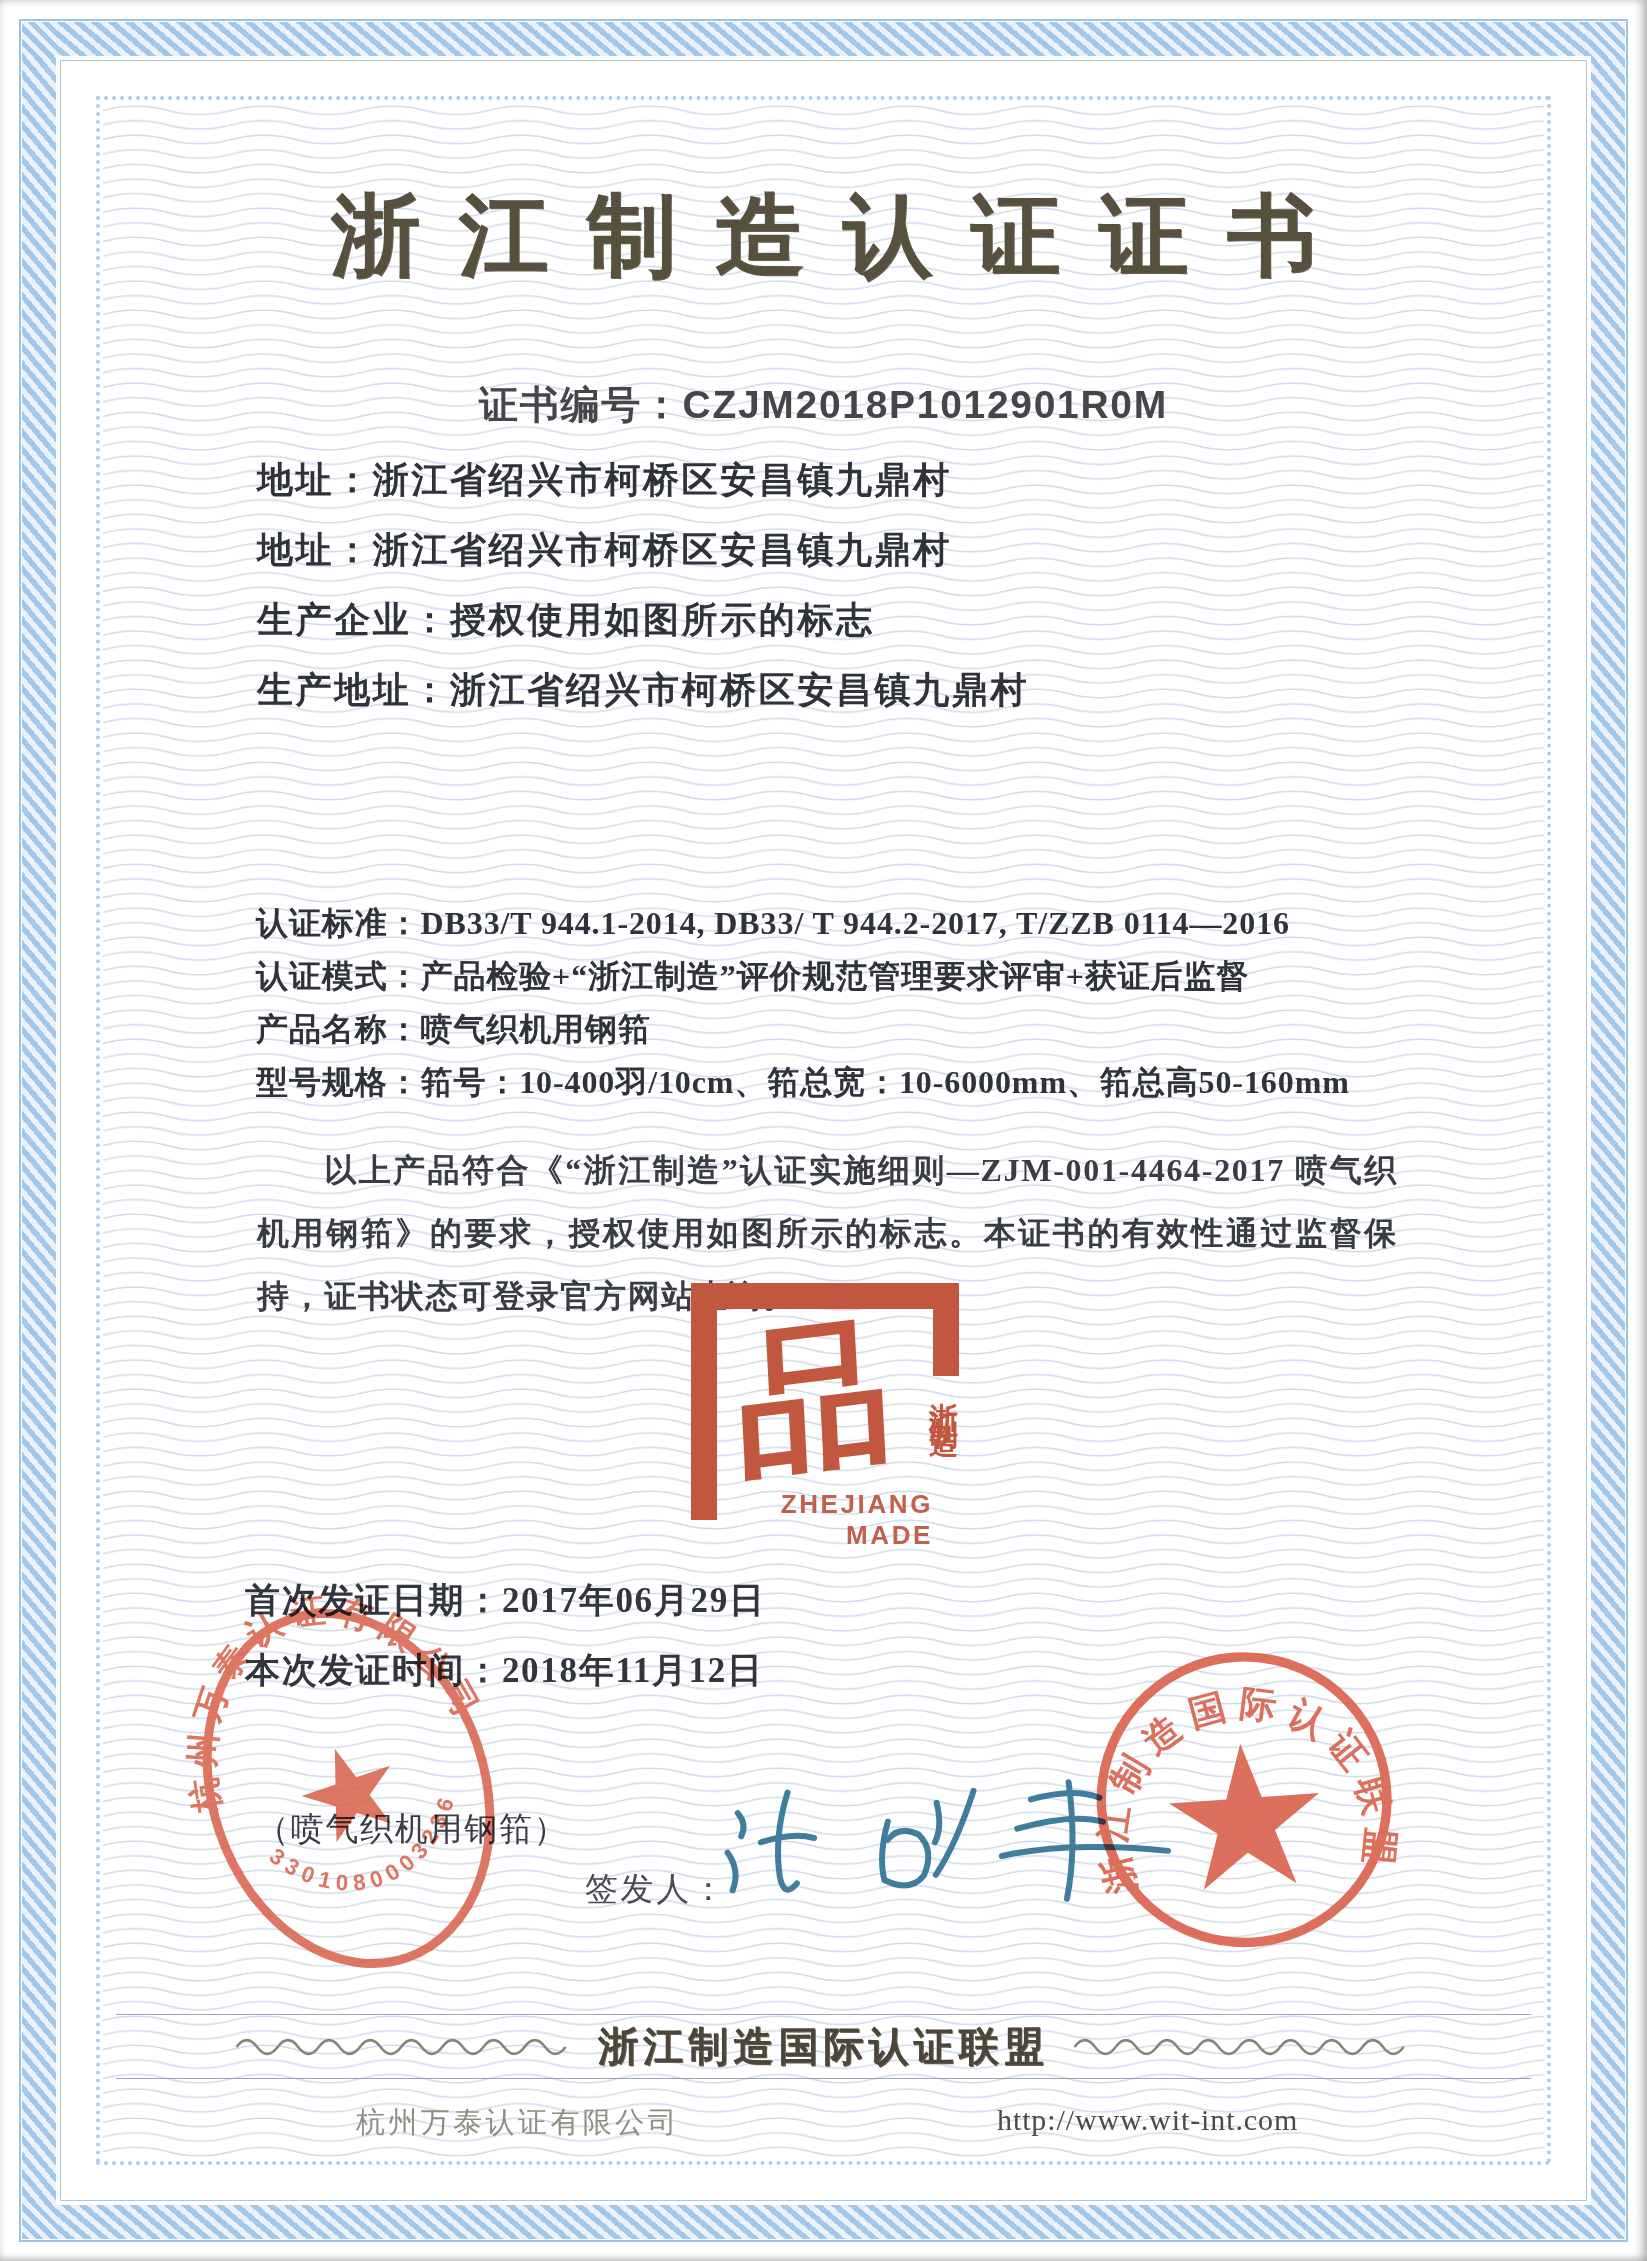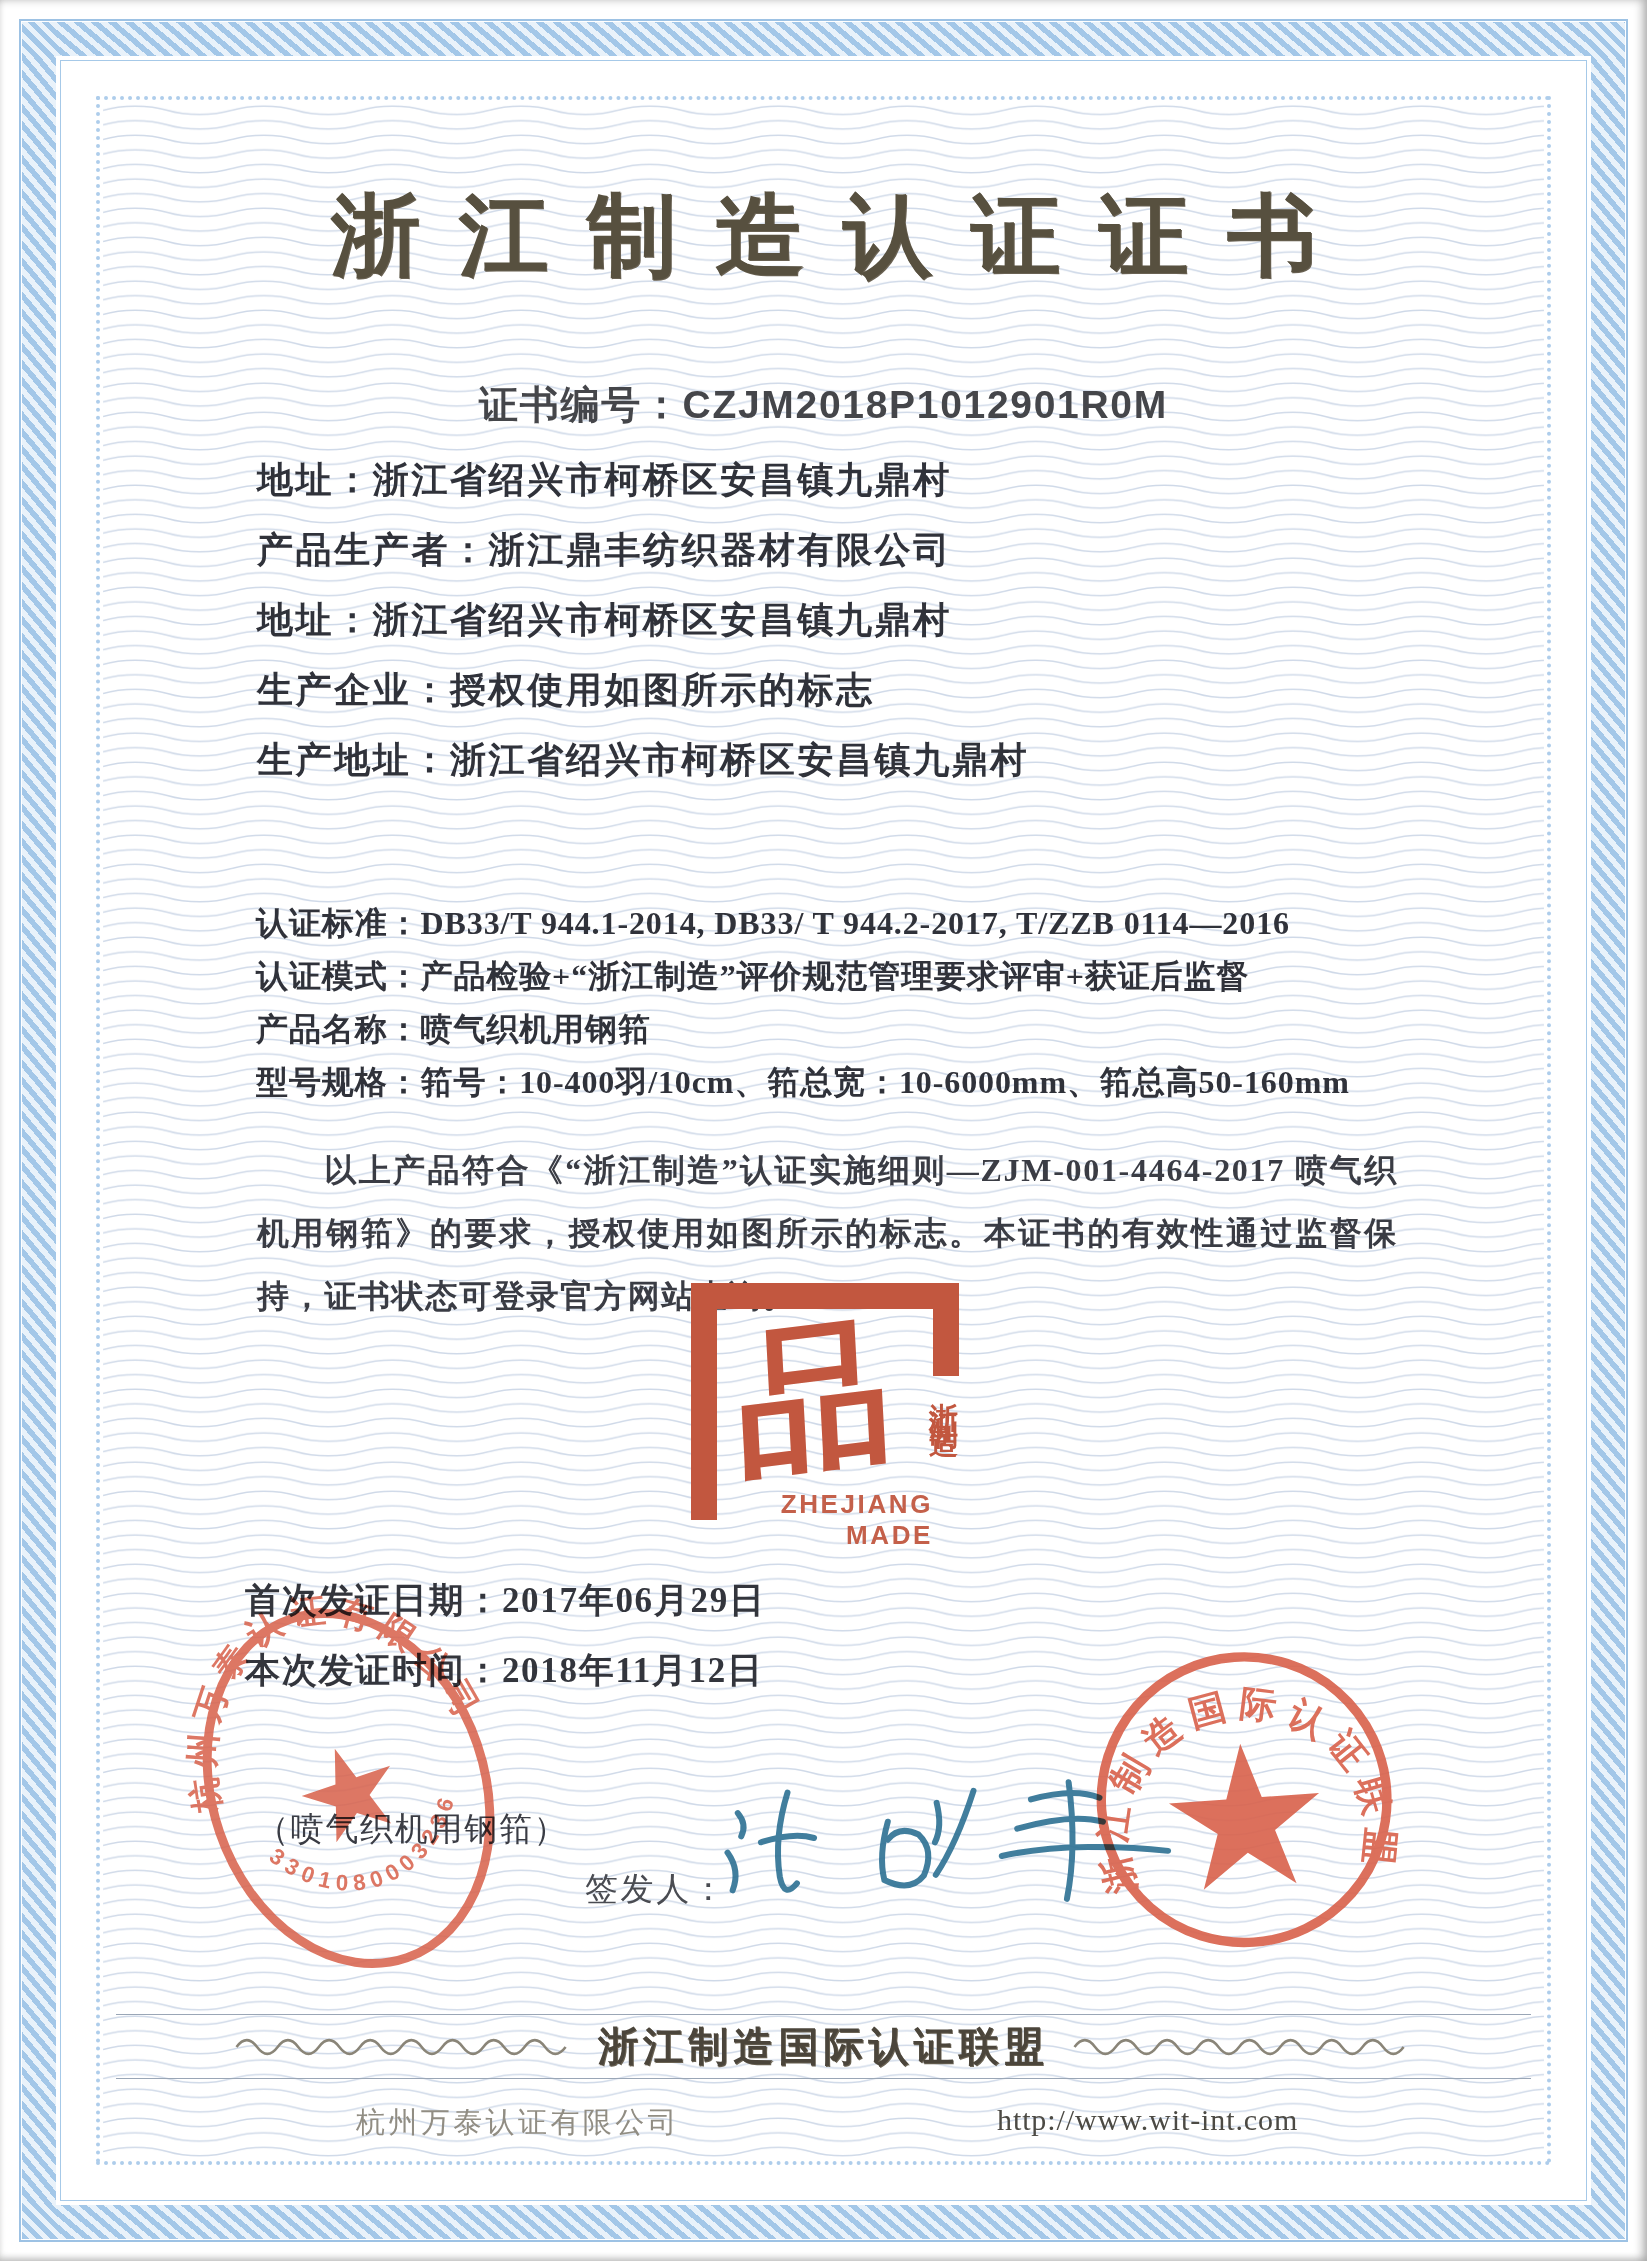--- a/index.html
+++ b/index.html
@@ -107,21 +107,20 @@
   <div class="frame-chain"></div>
 
   <div class="content">
 
     <div class="doc-title">浙江制造认证证书</div>
 
     <div class="cert-no">证书编号：CZJM2018P1012901R0M</div>
 
     <div class="party-list">
       <div class="party-line">地址：浙江省绍兴市柯桥区安昌镇九鼎村</div>
-      <div class="party-line">产品生产者：浙江鼎丰纺织器材有限公司</div>
       <div class="party-line">地址：浙江省绍兴市柯桥区安昌镇九鼎村</div>
       <div class="party-line">生产企业：授权使用如图所示的标志</div>
       <div class="party-line">生产地址：浙江省绍兴市柯桥区安昌镇九鼎村</div>
     </div>
 
     <div class="detail-list">
       <div class="detail-line">认证标准：DB33/T 944.1-2014, DB33/ T 944.2-2017, T/ZZB 0114—2016</div>
       <div class="detail-line">认证模式：产品检验+“浙江制造”评价规范管理要求评审+获证后监督</div>
       <div class="detail-line">产品名称：喷气织机用钢筘</div>
       <div class="detail-line">型号规格：筘号：10-400羽/10cm、筘总宽：10-6000mm、筘总高50-160mm</div>

